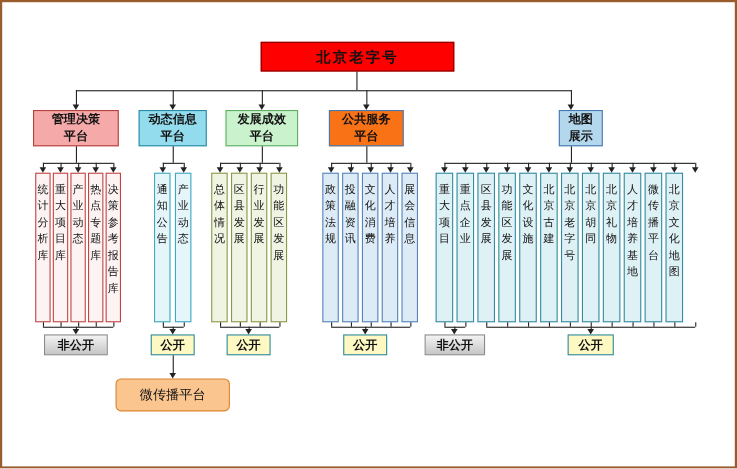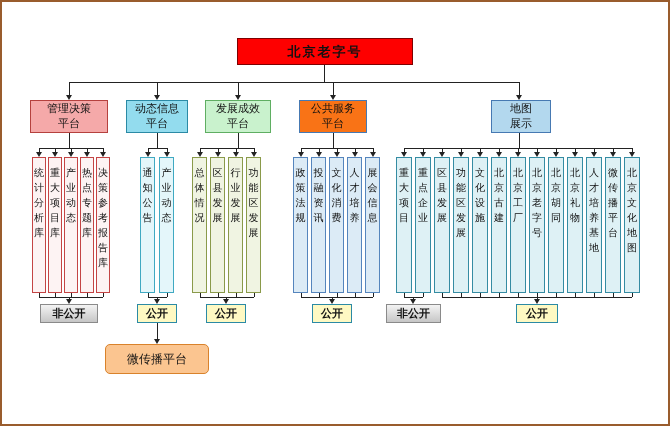--- a/index.html
+++ b/index.html
@@ -5,26 +5,26 @@
 <style>
   *{margin:0;padding:0;box-sizing:border-box}
   html,body{background:#fff}
   body{font-family:"DejaVu Sans","Liberation Sans",sans-serif;color:#111}
   #canvas{position:relative;width:670px;height:426px;background:#fff;border:2px solid #995c2d;overflow:hidden}
 
   .root-box{position:absolute;left:235px;top:36px;width:176px;height:27px;background:#fe0000;border:1px solid #7f0000;
     display:flex;align-items:center;justify-content:center;font-size:13px;font-weight:bold;letter-spacing:2px}
 
   .pbox{position:absolute;top:98px;height:33px;display:flex;align-items:center;justify-content:center;text-align:center;
-    font-size:11px;font-weight:normal;line-height:1.35;white-space:pre-line;border:1px solid}
+    font-size:11px;font-weight:bold;line-height:1.35;white-space:pre-line;border:1px solid}
   #p1{left:28px;width:78px;background:#f5a9a9;border-color:#b5413e}
   #p2{left:124px;width:62px;background:#93dcee;border-color:#2b8aa5}
   #p3{left:203px;width:66px;background:#c9f2cd;border-color:#5fae62}
   #p4{left:297px;width:68px;background:#f97316;border-color:#4679b2}
-  #p5{left:489px;width:60px;background:#b3d8ee;border-color:#4679b2}
+  #p5{left:506px;width:40px;background:#b3d8ee;border-color:#4679b2}
 
   .grp{position:absolute;top:155px;display:flex}
   .col{height:136px;font-size:10px;line-height:15px;text-align:center;padding-top:7px;word-break:break-all;
     border:1px solid;overflow:hidden}
   #g1{left:30px;gap:2px}   #g1 .col{width:14px;background:#fdf3f3;border-color:#c44444}
   #g2{left:138px;gap:4px}  #g2 .col{width:15px;background:#e4f6fa;border-color:#3fa9c2}
   #g3{left:190px;gap:3px}  #g3 .col{width:15px;background:#f0f4e2;border-color:#8a9a4a}
   #g4{left:291px;gap:3px}  #g4 .col{width:15px;background:#dcebf6;border-color:#5585bd}
   #g5{left:394px;gap:3px}  #g5 .col{width:16px;background:#def1f5;border-color:#358ca3}
 
@@ -89,21 +89,20 @@
     <div class="col">展会信息</div>
   </div>
 
   <div class="grp" id="g5">
     <div class="col">重大项目</div>
     <div class="col">重点企业</div>
     <div class="col">区县发展</div>
     <div class="col">功能区发展</div>
     <div class="col">文化设施</div>
     <div class="col">北京古建</div>
-    <div class="col">北京工厂</div>
     <div class="col">北京老字号</div>
     <div class="col">北京胡同</div>
     <div class="col">北京礼物</div>
     <div class="col">人才培养基地</div>
     <div class="col">微传播平台</div>
     <div class="col">北京文化地图</div>
   </div>
 
   <div class="badge private" id="b1">非公开</div>
   <div class="badge public" id="b2">公开</div>

